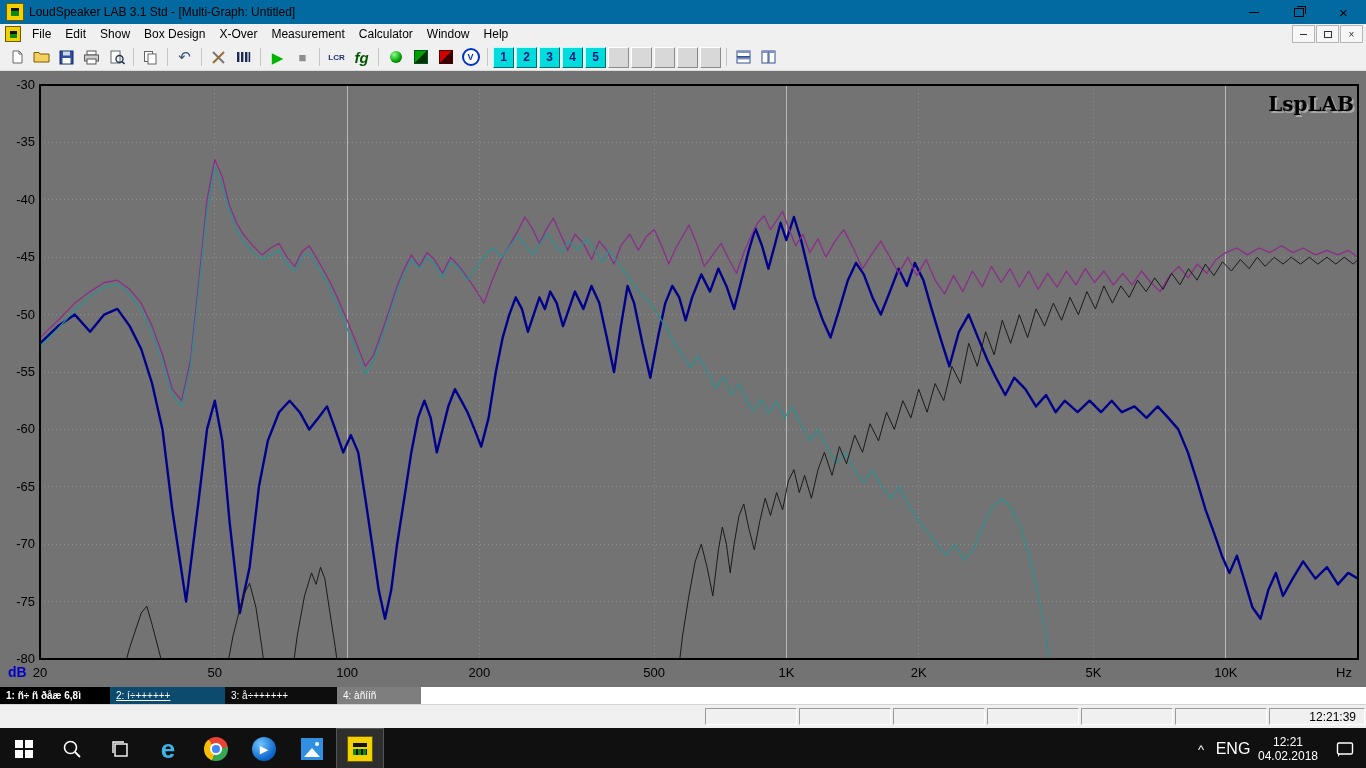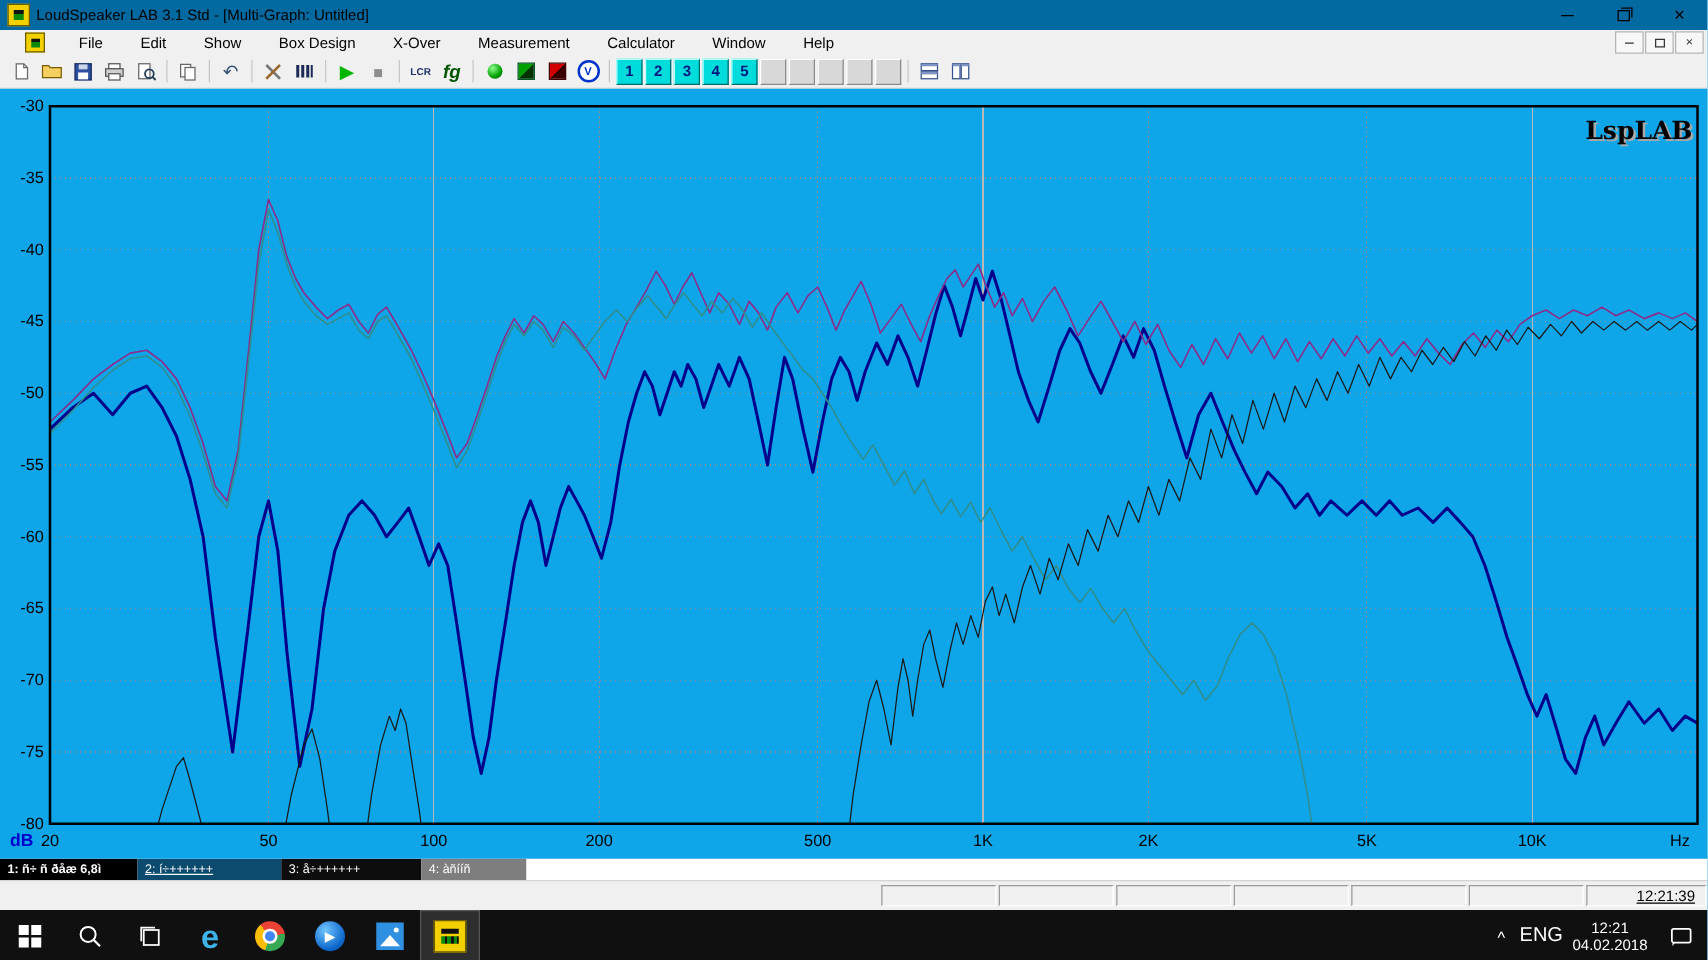--- a/index.html
+++ b/index.html
@@ -15,21 +15,21 @@
   .title-text{font-size:12px;}
   .win-controls{margin-left:auto;display:flex;height:24px;}
   .win-btn{width:45px;height:24px;display:flex;align-items:center;justify-content:center;}
   .min-glyph{width:10px;height:1px;background:#000;display:block;}
   .restore-glyph{width:8px;height:7px;border:1px solid #000;position:relative;display:block;}
   .restore-glyph::before{content:"";position:absolute;top:-3px;left:2px;width:8px;height:7px;
      border:1px solid #000;border-left:none;border-bottom:none;}
   .close-glyph{font-size:15px;line-height:15px;}
 
   
-  .menubar{height:20px;background:#f0f0f0;display:flex;align-items:center;flex:0 0 auto;padding-left:16px;gap:16px;}
+  .menubar{height:20px;background:#f0f0f0;display:flex;align-items:center;flex:0 0 auto;padding-left:1px;}
   .mdi-ic{width:14px;height:14px;background:#f3d000;border:1px solid #6b5c00;margin:0 4px;
      display:flex;align-items:center;justify-content:center;}
   .mdi-ic i{display:block;width:7px;height:7px;background:linear-gradient(180deg,#111 40%,#0a8a0a 40%);}
   .menu-item{padding:0 7px;line-height:20px;cursor:default;}
   .mdi-controls{margin-left:auto;display:flex;align-items:center;padding-right:3px;}
   .mdi-btn{width:21px;height:16px;border:1px solid #b5b5b5;background:#f7f7f7;margin-left:1px;
      display:flex;align-items:center;justify-content:center;font-size:10px;color:#333;}
   .mdi-box{width:6px;height:5px;border:1px solid #333;display:block;}
   .mdi-min{width:7px;height:1px;background:#333;display:block;}
 
@@ -48,31 +48,31 @@
      background:radial-gradient(circle at 35% 30%,#8dff8d,#00a000 60%,#004c00);}
   .gsq{width:12px;height:12px;border:1px solid #052;background:linear-gradient(135deg,#00a000 50%,#013301 50%);}
   .rsq{width:12px;height:12px;border:1px solid #400;background:linear-gradient(135deg,#d40000 50%,#3a0000 50%);}
   .vcirc{width:14px;height:14px;border-radius:50%;border:2px solid #0033cc;color:#0033cc;font-weight:bold;
      font-size:9px;display:flex;align-items:center;justify-content:center;background:#fff;}
   .numbtn{width:19px;height:19px;background:#00dcdc;border:1px solid;border-color:#b9ffff #006a6a #006a6a #b9ffff;
      color:#00187e;font-weight:bold;font-size:12px;display:flex;align-items:center;justify-content:center;margin:0 1px;}
   .graybtn{width:19px;height:19px;background:#d8d8d8;border:1px solid;border-color:#fff #8a8a8a #8a8a8a #fff;margin:0 1px;}
 
   
-  .chart-wrap{height:616px;background:#0ea5e9;position:relative;flex:0 0 auto;}
+  .chart-wrap{height:616px;background:#737373;position:relative;flex:0 0 auto;}
   .chart-wrap svg{position:absolute;left:0;top:0;}
 
   
   .legendbar{height:17px;background:#fff;display:flex;flex:0 0 auto;}
   .legend-seg{height:33px;line-height:17px;font-size:10px;padding:0 6px;box-sizing:border-box;
      white-space:nowrap;overflow:hidden;}
 
   
   .statusbar{height:23px;background:#f0f0f0;border-top:1px solid #d4d4d4;display:flex;align-items:center;
-     justify-content:flex-end;flex:0 0 auto;text-decoration:underline;}
+     justify-content:flex-end;flex:0 0 auto;}
   .status-cell{width:92px;height:17px;margin:0 1px;border:1px solid;border-color:#9a9a9a #fff #fff #9a9a9a;
      box-sizing:border-box;}
   .status-time{width:96px;display:flex;align-items:center;justify-content:flex-end;padding-right:8px;
      font-size:12px;}
 
   
   .taskbar{height:42px;background:#101010;display:flex;align-items:center;color:#fff;flex:0 0 auto;}
   .tb-btn{width:48px;height:42px;display:flex;align-items:center;justify-content:center;}
   .start-grid{display:grid;grid-template-columns:8px 8px;grid-template-rows:8px 8px;gap:2px;}
   .start-grid i{background:#fff;display:block;}

